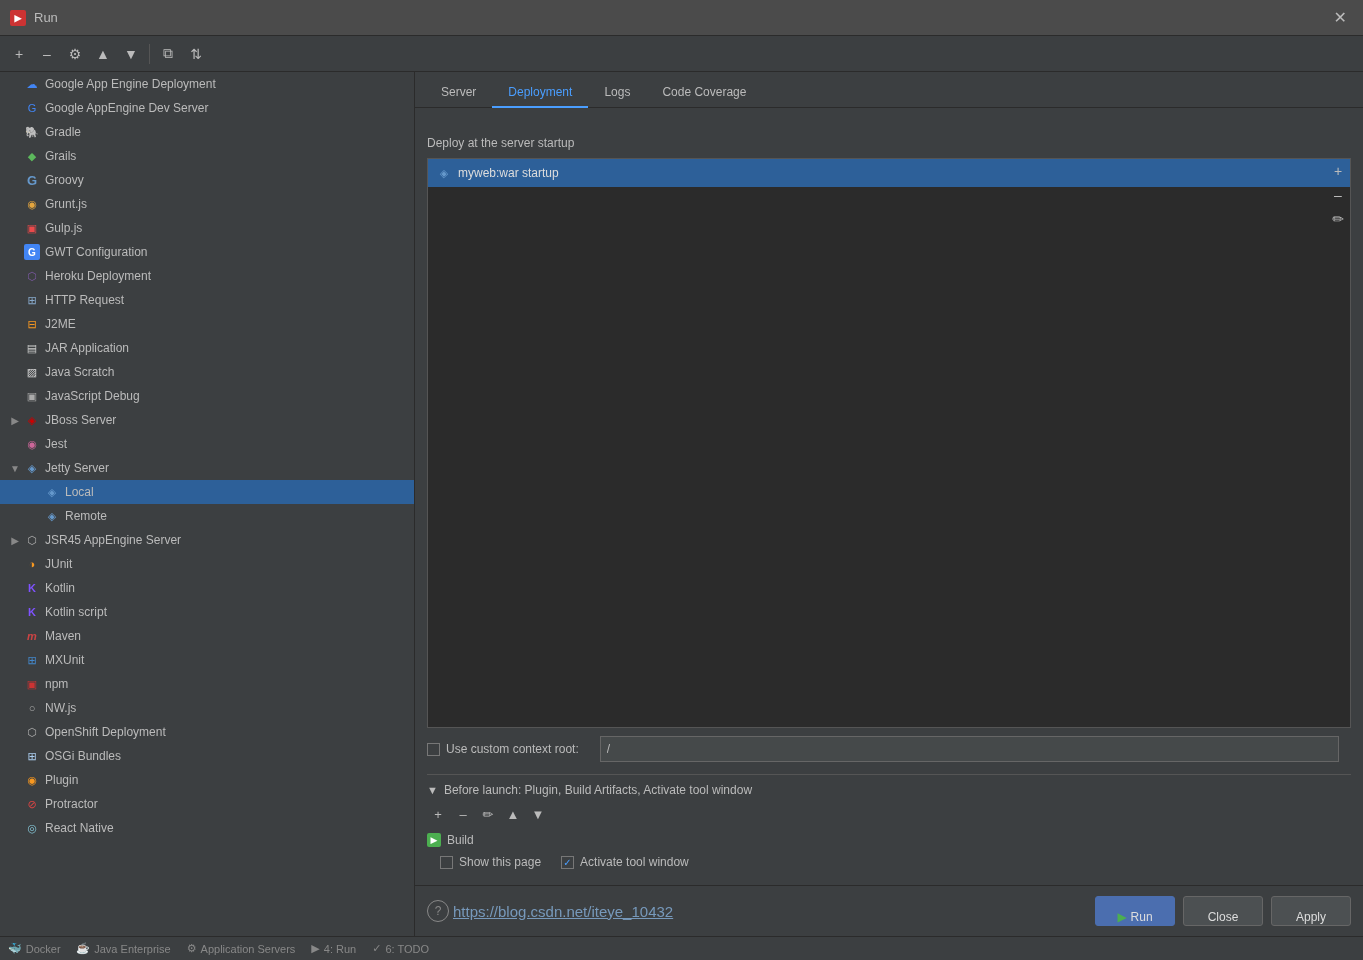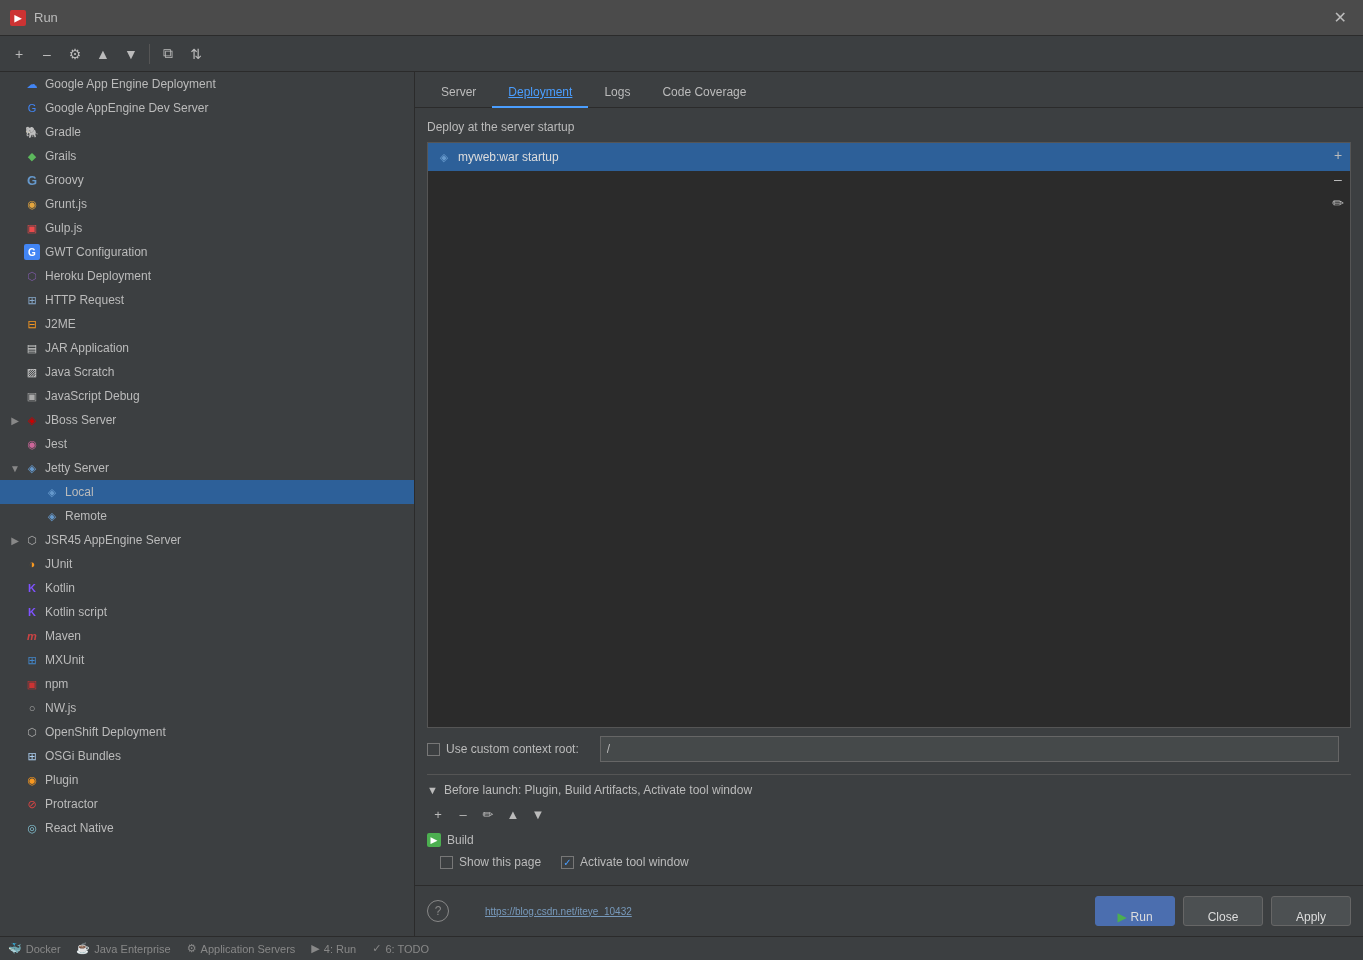--- a/index.html
+++ b/index.html
@@ -179,33 +179,33 @@
       cursor: pointer;
       color: #bbbbbb;
       font-size: 12px;
       border-bottom: 2px solid transparent;
       margin-bottom: -1px;
       margin-top: 40px;
     }
     .tab.active {
       color: #4a9eff;
       border-bottom: 2px solid #4a9eff;
-      text-decoration: underline;
     }
     .right-content {
       flex: 1;
       display: flex;
       flex-direction: column;
       padding: 12px;
       overflow: hidden;
     }
     .section-label {
       color: #bbbbbb;
       font-size: 12px;
       margin-bottom: 8px;
+      margin-top: 16px;
     }
     .deployment-list {
       flex: 1;
       border: 1px solid #555;
       background: #2b2b2b;
       position: relative;
       min-height: 0;
     }
     .deployment-item {
       display: flex;
@@ -364,24 +364,23 @@
       background: transparent;
       color: #888;
       cursor: pointer;
       display: flex;
       align-items: center;
       justify-content: center;
       font-size: 12px;
     }
     .url-text {
       color: #7799bb;
-      font-size: 10px;
+      font-size: 15px;
       text-decoration: underline;
       cursor: pointer;
-      margin-left: 32px;
     }
     .action-btn {
       height: 30px;
       min-width: 80px;
       padding: 13px 16px;
       border: 1px solid #666;
       background: #4c5052;
       color: #dddddd;
       font-size: 12px;
       cursor: pointer;

